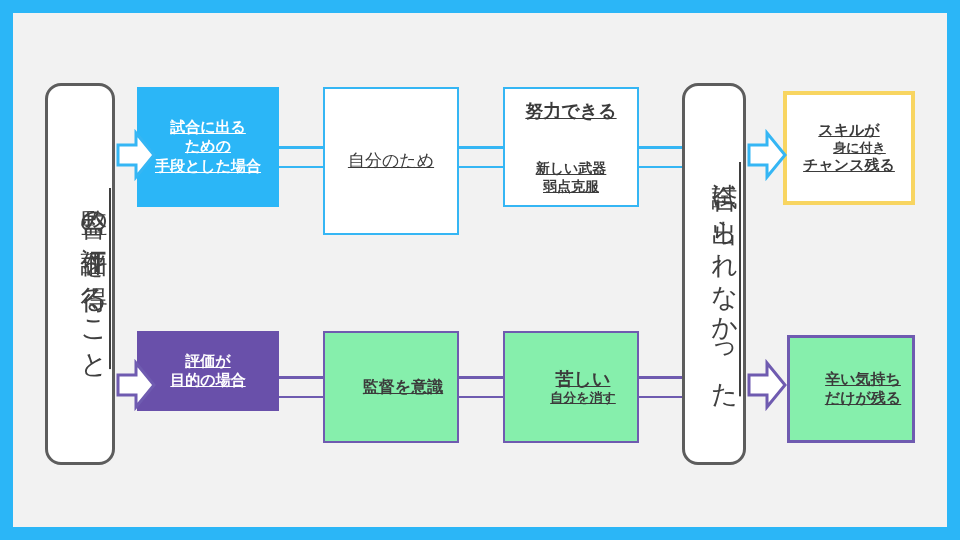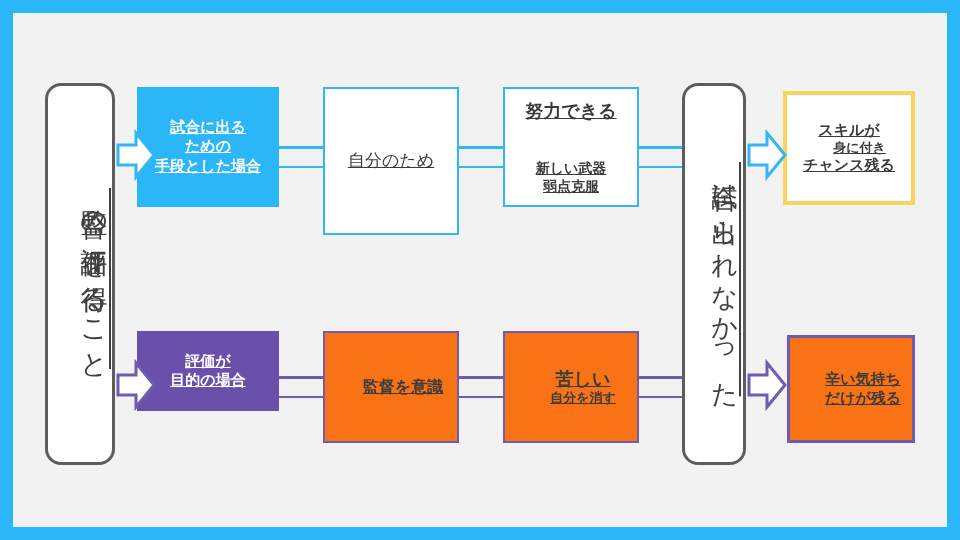--- a/index.html
+++ b/index.html
@@ -47,21 +47,21 @@
     justify-content:flex-start;
     padding-top:10px;
   }
 
   
   .fill-blue{background:#2bb6f7;color:#ffffff;}
   .fill-purple{background:#6950aa;color:#ffffff;}
 
   
   .out-blue{background:#ffffff;border:2.5px solid #35b6f4;}
-  .out-purple{background:#f97316;border:2.5px solid #6f5bb0;padding-left:24px;}
+  .out-purple{background:#86efac;border:2.5px solid #6f5bb0;padding-left:24px;}
   .out-gold{background:#ffffff;border:4px solid #f8d561;}
 
   
   .conn{position:absolute;z-index:1;}
   .conn i{
     position:absolute;left:0;right:0;height:2.5px;display:block;
   }
   .conn i.a{top:0;}
   .conn i.b{bottom:0;}
   .conn.blue i{background:#35b6f4;}

